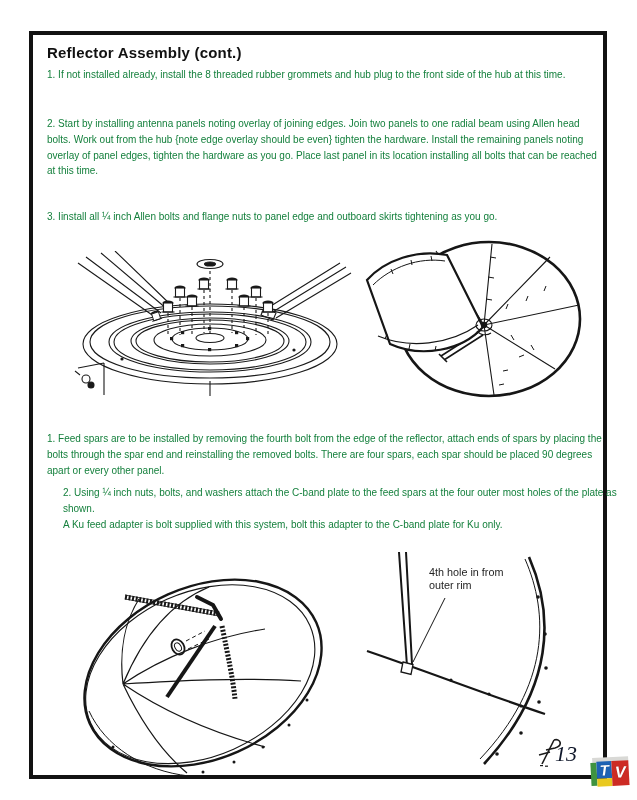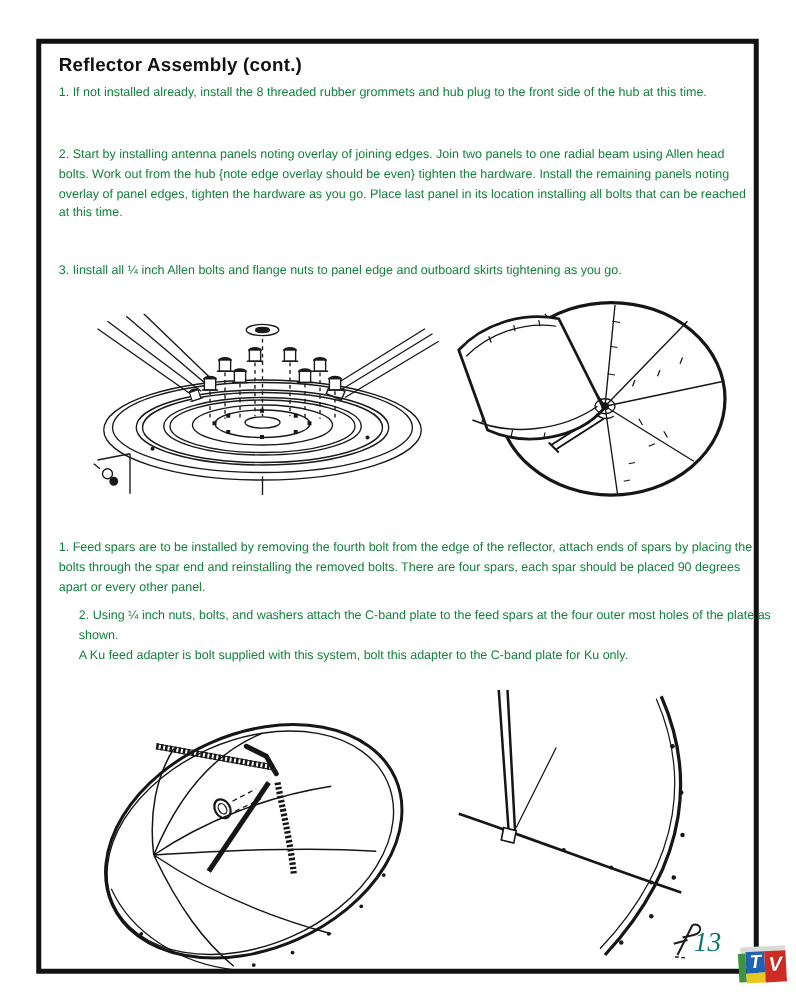--- a/index.html
+++ b/index.html
@@ -14,21 +14,21 @@
   }
   .abs { position:absolute; }
   .sec-title { font-size:15px; font-weight:bold; letter-spacing:.2px; color:#111; }
   .body-text { font-size:10px; line-height:15.8px; color:#15803d; }
   .fig svg { display:block; }
   .rim-note {
     position:absolute; font-size:10.8px; line-height:13px; color:#242424; width:98px;
   }
   .pagenum {
     position:absolute; font-family:"Liberation Serif", serif; font-style:italic;
-    font-size:22px; color:#0f766e; display:flex; align-items:flex-end;
+    font-size:22px; color:#0f172a; display:flex; align-items:flex-end;
   }
   .pagenum svg { margin-right:-6px; }
   
   .tv-logo {
     position:absolute; left:591px; top:757px; width:42px; height:36px;
     transform:rotate(-3deg); z-index:5;
   }
   .tv-logo .band   { position:absolute; left:2px; top:0; width:36px; height:5px; background:#d9d9d6; }
   .tv-logo .green  { position:absolute; left:0; top:5px; width:6px; height:23px; background:#3f9340; }
   .tv-logo .blue   { position:absolute; left:6px; top:4px; width:15px; height:17px; background:#1e63b4; }
@@ -183,20 +183,21 @@
             <circle cx="182" cy="82" r="1.8"></circle>
           <circle cx="183" cy="116" r="1.8"></circle>
             <circle cx="176" cy="150" r="1.8"></circle>
           <circle cx="158" cy="181" r="1.8"></circle>
             <circle cx="134" cy="202" r="1.8"></circle>
           <circle cx="88" cy="128" r="1.6"></circle>
             <circle cx="126" cy="142" r="1.6"></circle>
             <circle cx="158" cy="154" r="1.6"></circle>
         </g>
       </svg>
+      <div class="rim-note" style="left:66px; top:14px;">4th hole in from outer rim</div>
     </div>
 
     <div class="pagenum" style="left:504px; top:702px;">
       <svg width="24" height="30" viewBox="0 0 24 30">
         <g stroke="#1b1b1b" stroke-width="1.6" fill="none">
           <path d="M5,27 L17,3"></path>
           <path d="M17,3 C24,1 26,9 18,11 L9,13"></path>
           <path d="M2,18 L13,15"></path>
         </g>
         <g fill="#1b1b1b">

